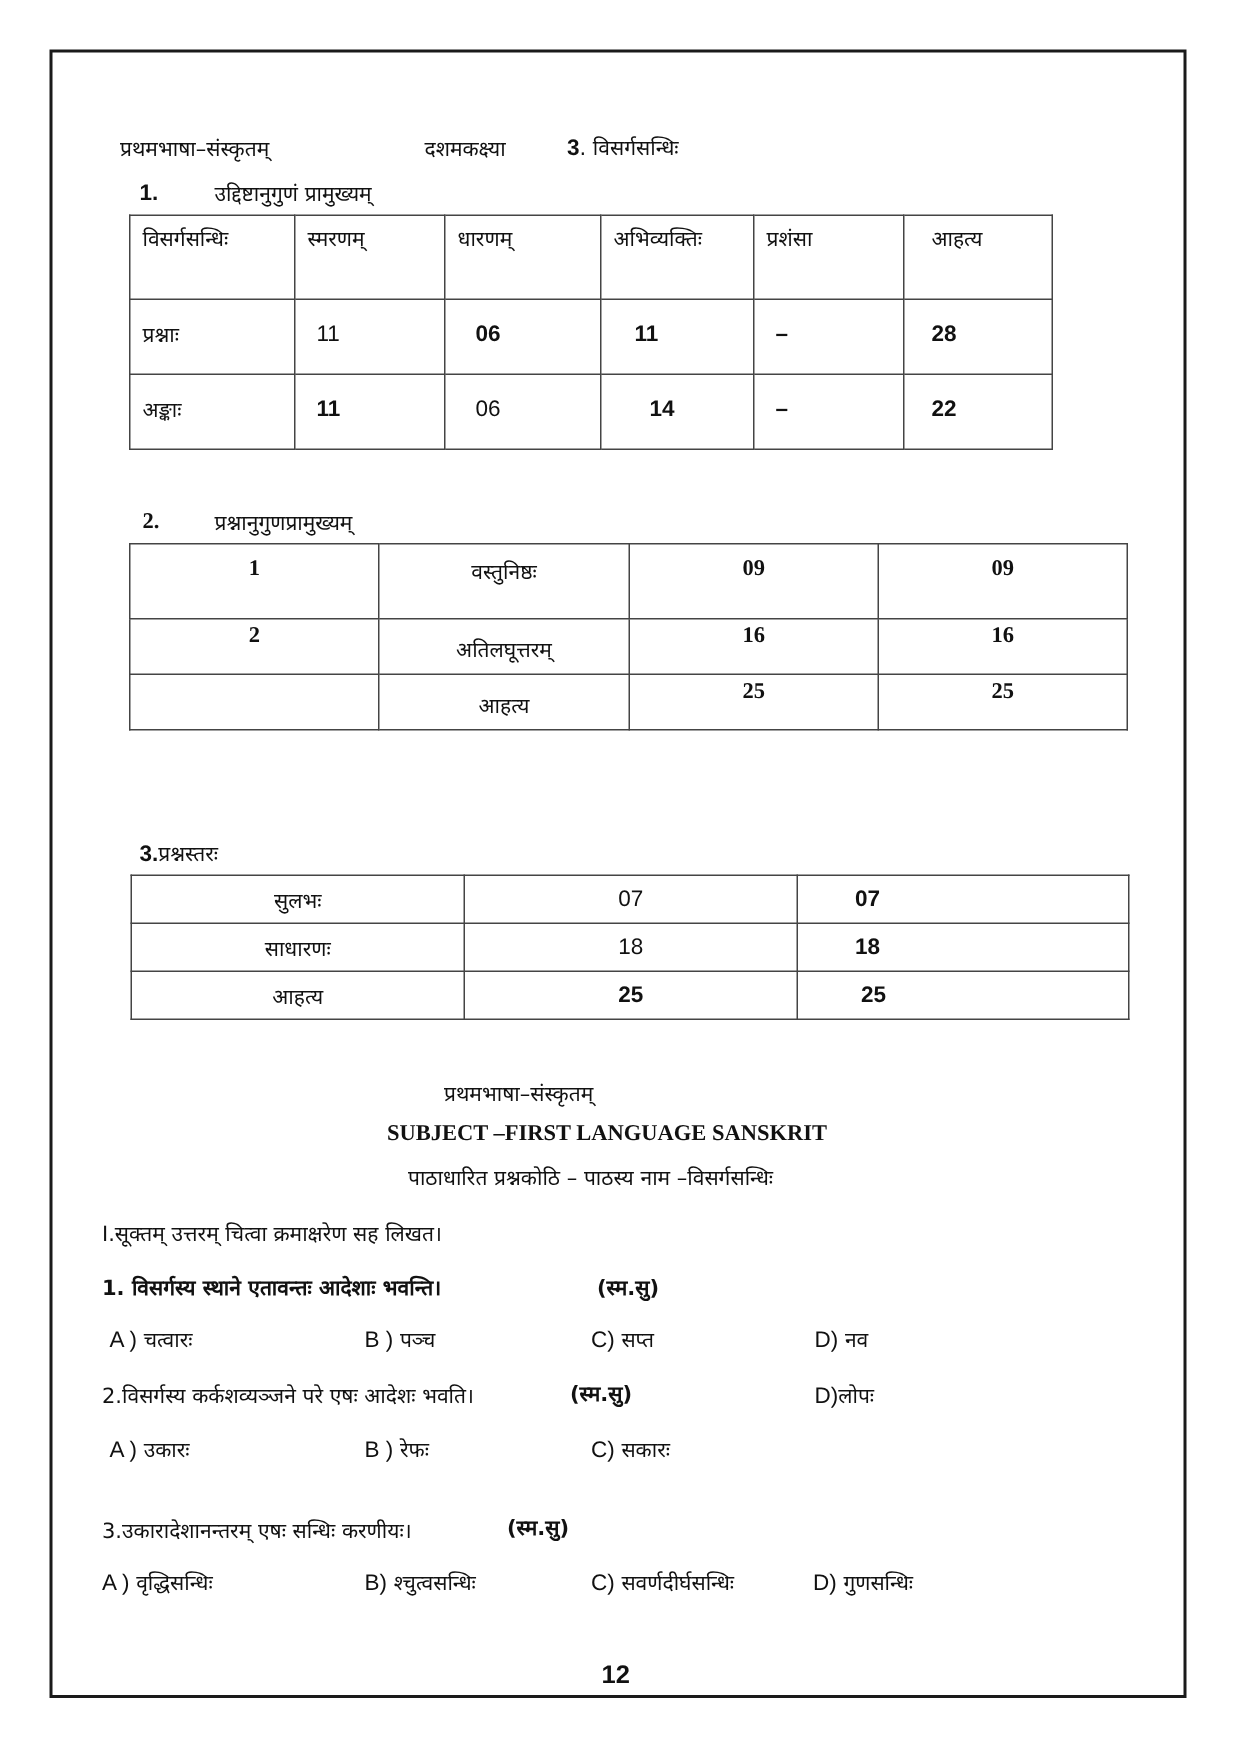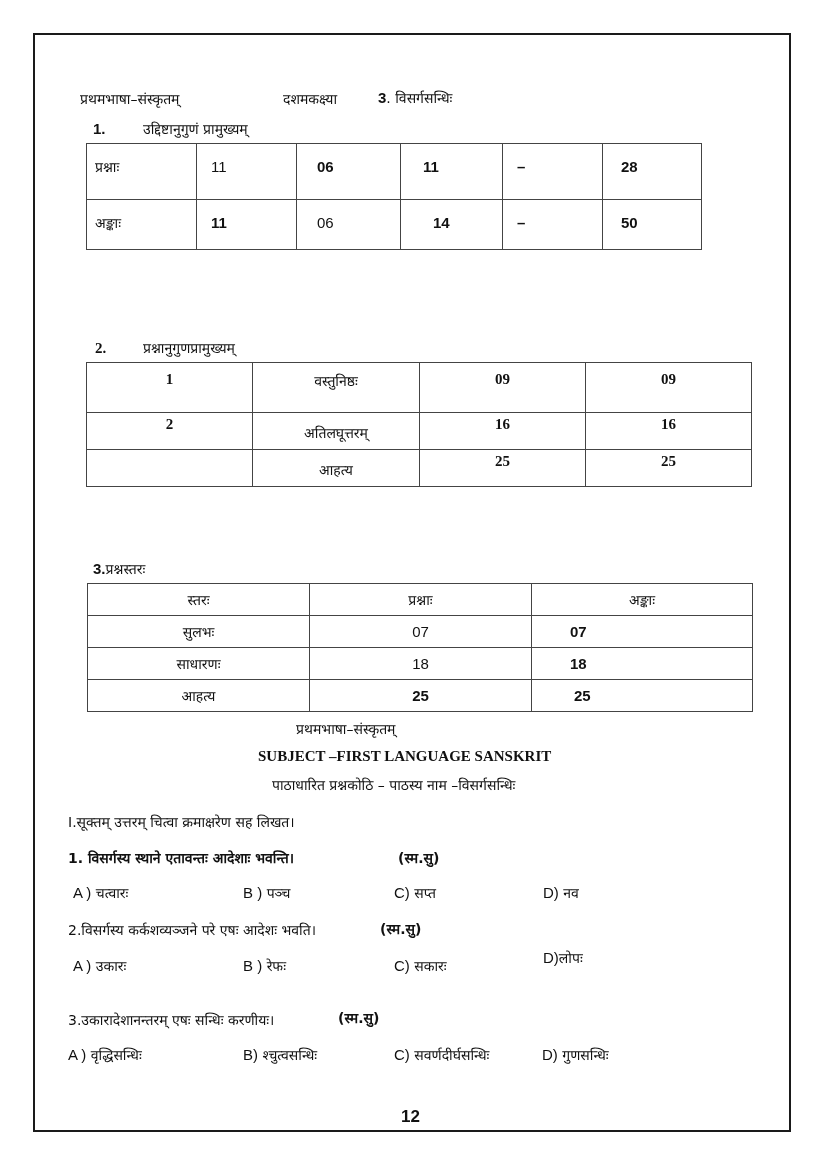--- a/index.html
+++ b/index.html
@@ -62,35 +62,43 @@
 <table id="t1">
   <colgroup>
     <col style="width:110px">
       <col style="width:100px">
       <col style="width:104px">
       <col style="width:102px">
       <col style="width:100px">
       <col style="width:99px">
   </colgroup>
   <tbody>
+      <tr>
+    <td>विसर्गसन्धिः</td>
+    <td>स्मरणम्</td>
+    <td>धारणम्</td>
+    <td>अभिव्यक्तिः</td>
+    <td>प्रशंसा</td>
+    <td style="padding-left:18px;">आहत्य</td>
+  </tr>
   <tr>
     <td class="lbl">प्रश्नाः</td>
     <td class="val" style="padding-left:14px;">11</td>
     <td class="val b" style="padding-left:20px;">06</td>
     <td class="val b" style="padding-left:22px;">11</td>
     <td class="val b" style="padding-left:14px;">–</td>
     <td class="val b" style="padding-left:18px;">28</td>
   </tr>
   <tr>
     <td class="lbl">अङ्काः</td>
     <td class="val b" style="padding-left:14px;">11</td>
     <td class="val" style="padding-left:20px;">06</td>
     <td class="val b" style="padding-left:32px;">14</td>
     <td class="val b" style="padding-left:14px;">–</td>
-    <td class="val b" style="padding-left:18px;">50</td>
+    <td class="val b" style="padding-left:18px;">22</td>
   </tr>
 </tbody>
   </table>
 
 <div class="abs serif-bold" style="left:95px; top:340px; font-size:15px;">2.</div>
 <div class="abs dev" style="left:143px; top:338px;">प्रश्नानुगुणप्रामुख्यम्</div>
 
 <table id="t2">
   <colgroup>
     <col style="width:166px">
@@ -124,25 +132,20 @@
   <span class="num-bold">3.</span><span class="dev">प्रश्नस्तरः</span>
 </div>
 
 <table id="t3">
   <colgroup>
     <col style="width:222px">
       <col style="width:222px">
       <col style="width:221px">
   </colgroup>
   <tbody>
-      <tr>
-    <td>स्तरः</td>
-    <td>प्रश्नाः</td>
-    <td>अङ्काः</td>
-  </tr>
   <tr>
     <td>सुलभः</td>
     <td class="val">07</td>
     <td class="val b left-val">07</td>
   </tr>
   <tr>
     <td>साधारणः</td>
     <td class="val">18</td>
     <td class="val b left-val">18</td>
   </tr>
@@ -167,21 +170,21 @@
 <div class="opt" style="left:73px; top:883px;"><span class="letter">A )</span> <span>चत्वारः</span></div>
 <div class="opt" style="left:243px; top:883px;"><span class="letter">B )</span> <span>पञ्च</span></div>
 <div class="opt" style="left:394px; top:883px;"><span class="letter">C)</span> <span>सप्त</span></div>
 <div class="opt" style="left:543px; top:883px;"><span class="letter">D)</span> <span>नव</span></div>
 
 <div class="abs dev" style="left:68px; top:920px;">2.विसर्गस्य कर्कशव्यञ्जने परे एषः आदेशः भवति।</div>
 <div class="abs dev" style="left:380px; top:919px; font-weight:bold;">(स्म.सु)</div>
 <div class="opt" style="left:73px; top:956px;"><span class="letter">A )</span> <span>उकारः</span></div>
 <div class="opt" style="left:243px; top:956px;"><span class="letter">B )</span> <span>रेफः</span></div>
 <div class="opt" style="left:394px; top:956px;"><span class="letter">C)</span> <span>सकारः</span></div>
-<div class="opt" style="left:543px; top:948px;"><span class="letter">D)</span><span>लोपः</span></div>
+<div class="opt" style="left:543px; top:920px;"><span class="letter">D)</span><span>लोपः</span></div>
 
 <div class="abs dev" style="left:68px; top:1010px;">3.उकारादेशानन्तरम्  एषः सन्धिः करणीयः।</div>
 <div class="abs dev" style="left:338px; top:1008px; font-weight:bold;">(स्म.सु)</div>
 <div class="opt" style="left:68px; top:1045px;"><span class="letter">A )</span> <span>वृद्धिसन्धिः</span></div>
 <div class="opt" style="left:243px; top:1045px;"><span class="letter">B)</span> <span>श्चुत्वसन्धिः</span></div>
 <div class="opt" style="left:394px; top:1045px;"><span class="letter">C)</span>  <span>सवर्णदीर्घसन्धिः</span></div>
 <div class="opt" style="left:542px; top:1045px;"><span class="letter">D)</span> <span>गुणसन्धिः</span></div>
 
 <div class="abs num-bold" style="left:401px; top:1107px; font-size:17px;">12</div>
 

